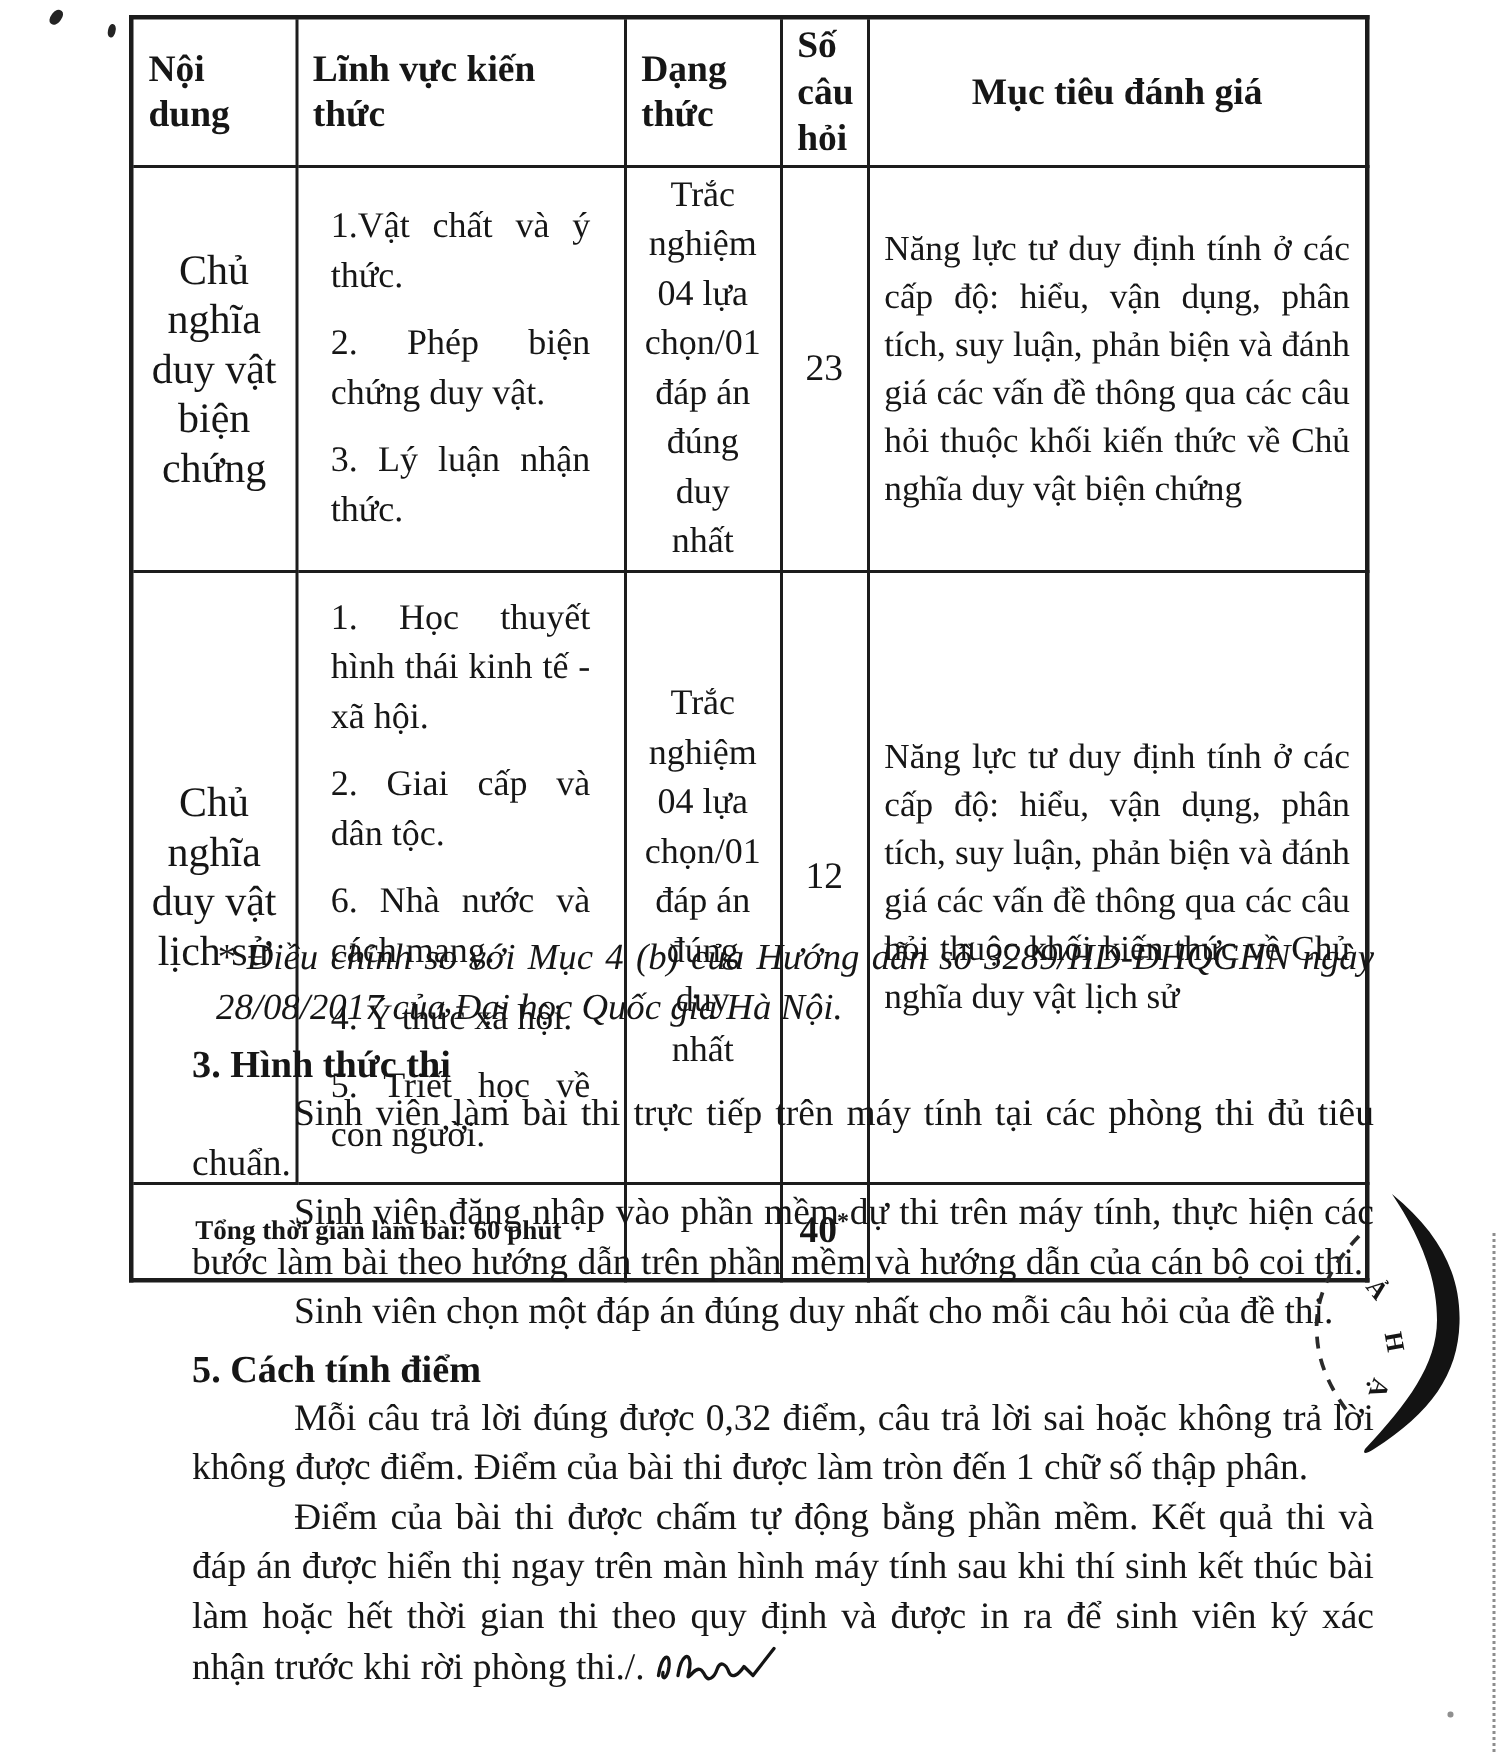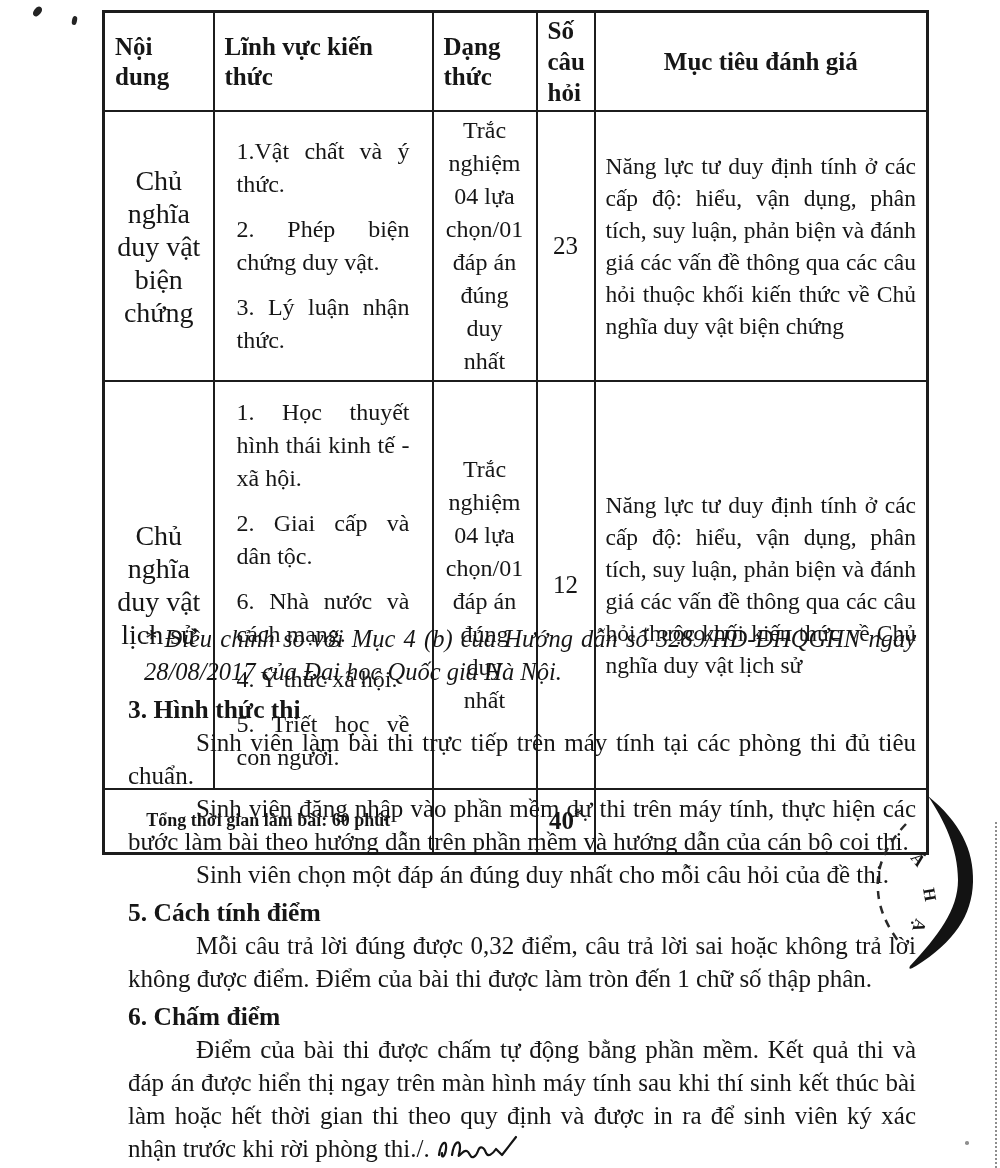--- a/index.html
+++ b/index.html
@@ -5,21 +5,21 @@
   html,body{margin:0;padding:0;}
   body{
     width:1000px;height:1168px;background:#ffffff;
     font-family:"Liberation Serif", serif;color:#161616;
     position:relative;overflow:hidden;
   }
   .page{position:absolute;inset:0;}
 
   
   table.exam{
-    position:absolute;left:102px;top:10px;width:824px;
+    position:absolute;left:86px;top:10px;width:824px;
     border-collapse:collapse;table-layout:fixed;
     border:3px solid #1c1c1c;
   }
   table.exam th, table.exam td{
     border:2px solid #1c1c1c;vertical-align:middle;
     padding:2px 10px;overflow:hidden;
   }
   tr.hdr{height:86px;}
   tr.r1{height:196px;}
   tr.r2{height:236px;}
@@ -123,21 +123,20 @@
 
     <p class="sec-h">3. Hình thức thi</p>
     <p class="sec-p">Sinh viên làm bài thi trực tiếp trên máy tính tại các phòng thi đủ tiêu chuẩn.</p>
 
     <p class="sec-p">Sinh viên đăng nhập vào phần mềm dự thi trên máy tính, thực hiện các bước làm bài theo hướng dẫn trên phần mềm và hướng dẫn của cán bộ coi thi.</p>
     <p class="sec-p">Sinh viên chọn một đáp án đúng duy nhất cho mỗi câu hỏi của đề thi.</p>
 
     <p class="sec-h">5. Cách tính điểm</p>
     <p class="sec-p">Mỗi câu trả lời đúng được 0,32 điểm, câu trả lời sai hoặc không trả lời không được điểm. Điểm của bài thi được làm tròn đến 1 chữ số thập phân.</p>
 
-    <p class="sec-h">6. Chấm điểm</p>
     <p class="sec-p"><span>Điểm của bài thi được chấm tự động bằng phần mềm. Kết quả thi và đáp án được hiển thị ngay trên màn hình máy tính sau khi thí sinh kết thúc bài làm hoặc hết thời gian thi theo quy định và được in ra để sinh viên ký xác nhận trước khi rời phòng thi./.</span><svg class="sig" width="88" height="32" viewBox="0 0 88 32">
         <path d="M3 23 C 5 9, 11 7, 10 17 C 9 25, 5 27, 6 21 M 16 23 C 18 9, 24 7, 24 15 C 24 23, 20 27, 26 21 C 30 17, 32 19, 34 23 C 36 27, 40 25, 42 19 C 44 13, 48 15, 50 21 C 52 25, 56 23, 60 17 L 66 23 L 80 5" stroke="#141414" stroke-width="2.2" fill="none" stroke-linecap="round" stroke-linejoin="round"></path>
       </svg></p>
 
   </div>
 
   <svg class="stamp" width="135" height="180" viewBox="0 0 135 180">
     <path d="M 62 4 C 94 30, 108 58, 107 90 C 106 124, 88 150, 50 174 C 45 177, 42 178, 44 174 C 72 144, 92 118, 92 88 C 92 56, 78 28, 62 4 Z" fill="#131313"></path>
     <path d="M 40 32 C 19 54, 10 76, 12 99 C 13 117, 21 134, 33 150" stroke="#2a2a2a" stroke-width="2.5" stroke-dasharray="8 7" fill="none"></path>
     <g font-family="Liberation Serif, serif" font-size="17" font-weight="bold" fill="#151515">

